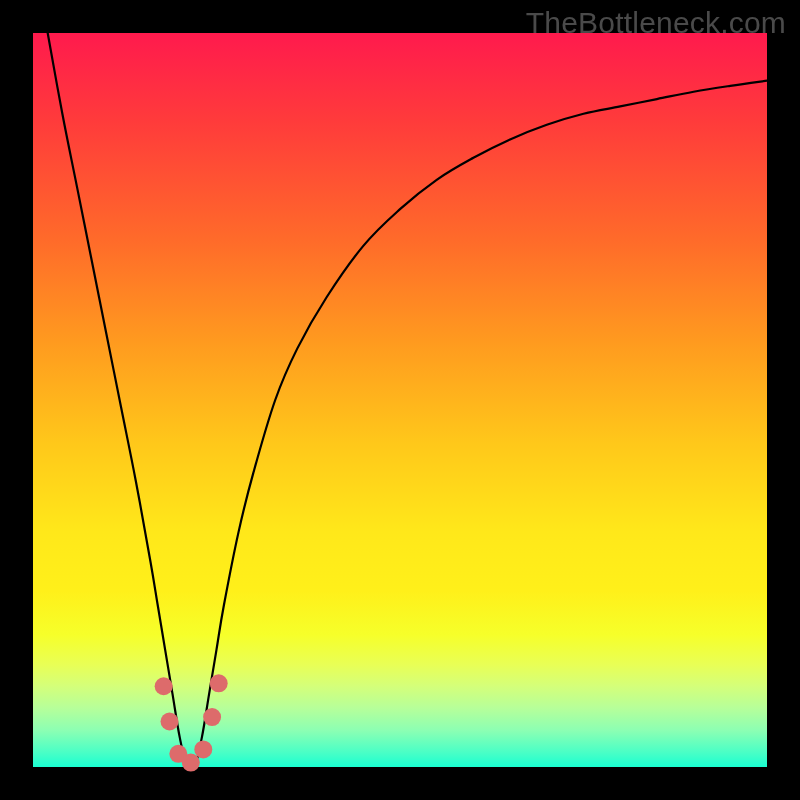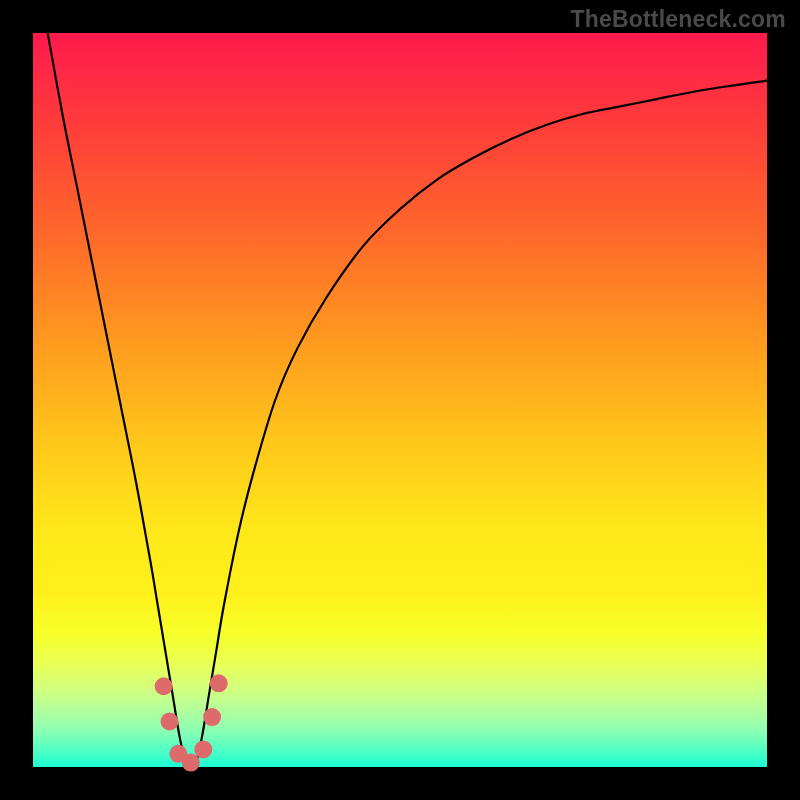--- a/index.html
+++ b/index.html
@@ -48,22 +48,22 @@
     top: 0;
     width: 734px;
     height: 734px;
     overflow: visible;
   }
   .watermark {
     position: absolute;
     top: 6px;
     right: 14px;
     color: #4a4a4a;
-    font-size: 23px;
-    font-weight: 700;
+    font-size: 30px;
+    font-weight: 400;
     letter-spacing: 0.2px;
     user-select: none;
   }
 </style>
 </head>
 <body>
 
 <div class="frame">
   <div class="plot">
     <svg viewBox="0 0 734 734">

